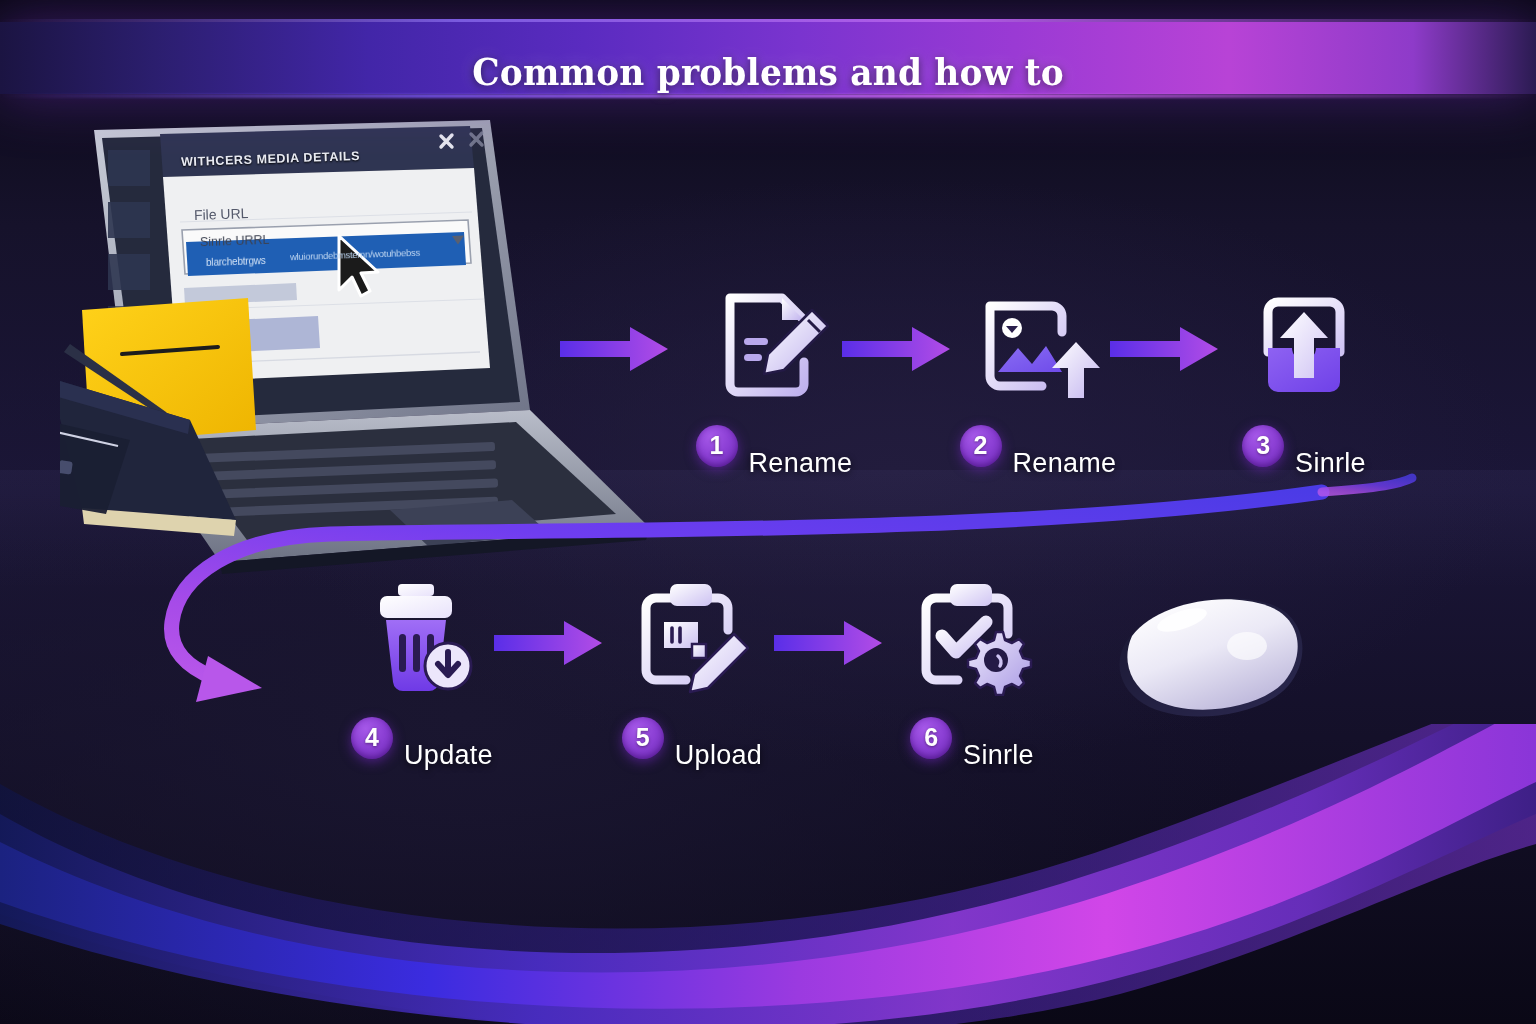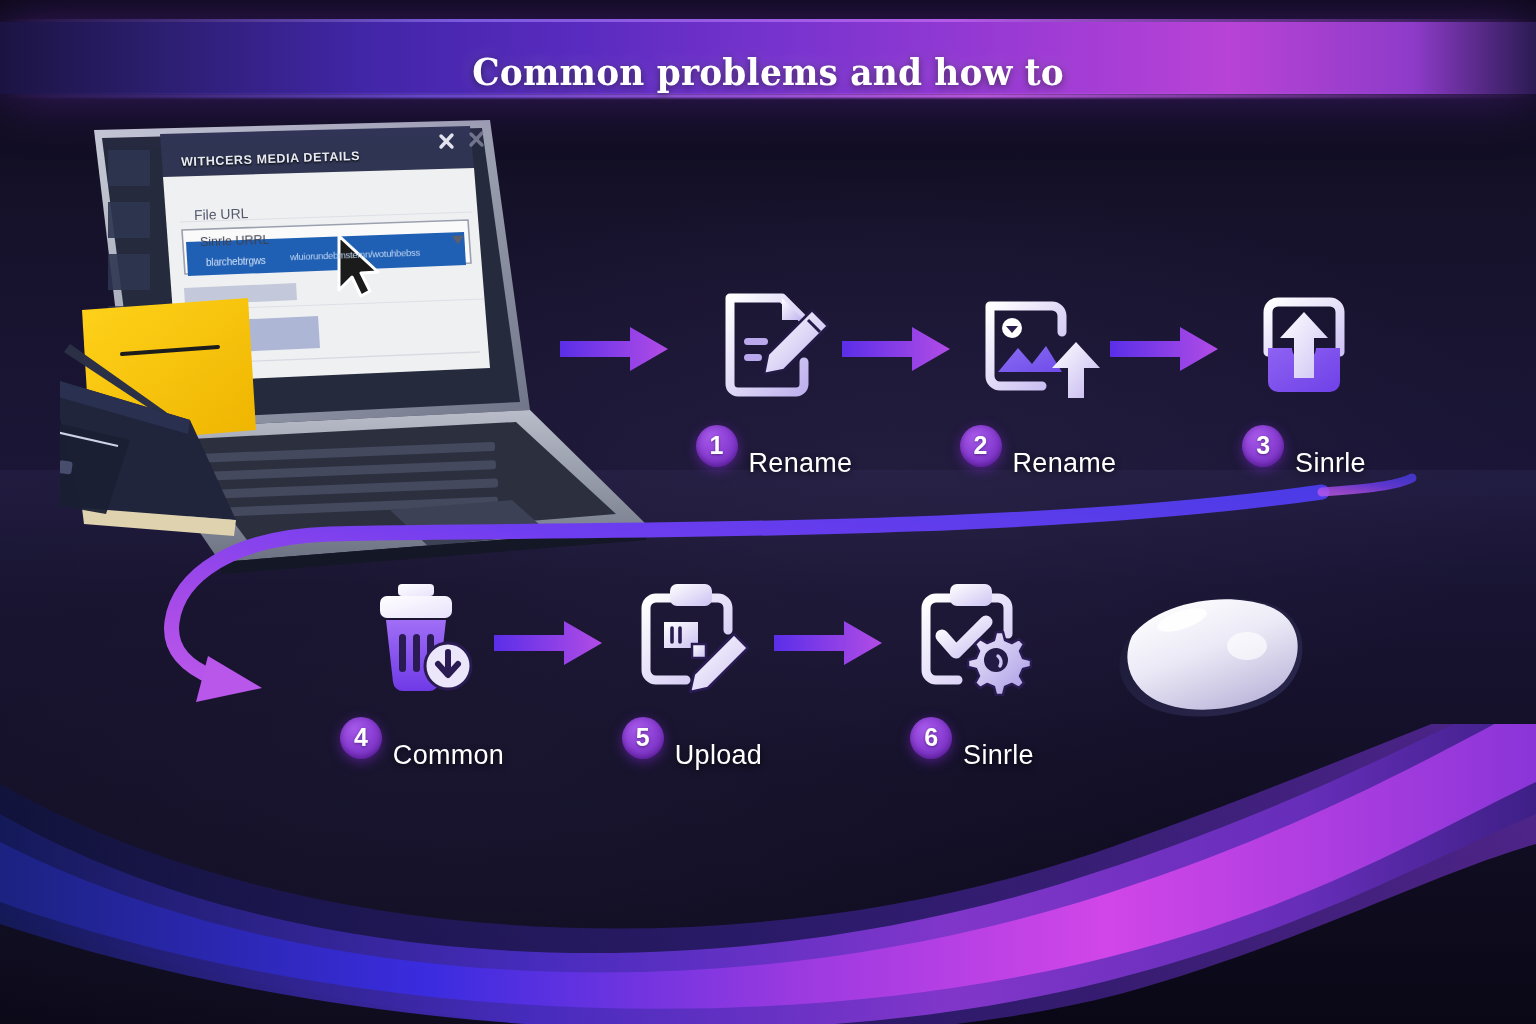--- a/index.html
+++ b/index.html
@@ -362,21 +362,21 @@
             <rect x="43" y="56" width="7" height="38" rx="3.5"></rect>
             <rect x="57" y="56" width="7" height="38" rx="3.5"></rect>
             <rect x="71" y="56" width="7" height="38" rx="3.5"></rect>
           </g>
           <circle cx="92" cy="88" r="23" fill="#ece6fb" stroke="#2a1b52" stroke-width="3"></circle>
           <path d="M92,74 v20 M82,86 l10,11 l10,-11" stroke="#2a1b52" stroke-width="6" fill="none" stroke-linecap="round" stroke-linejoin="round"></path>
         </svg>
       </div>
       <div class="step-label">
         <span class="badge">4</span>
-        <span class="step-text">Common</span>
+        <span class="step-text">Update</span>
       </div>
     </div>
 
     <svg class="arrow" style="left:490px;top:38px;" viewBox="0 0 116 54">
       <path d="M4,19 L74,19 L74,5 L112,27 L74,49 L74,35 L4,35 Z" fill="url(#ag1)"></path>
     </svg>
 
     <div class="step" style="left:562px;top:0;width:260px;">
       <div class="step-icon">
         <svg viewBox="0 0 132 118" width="132" height="118">

